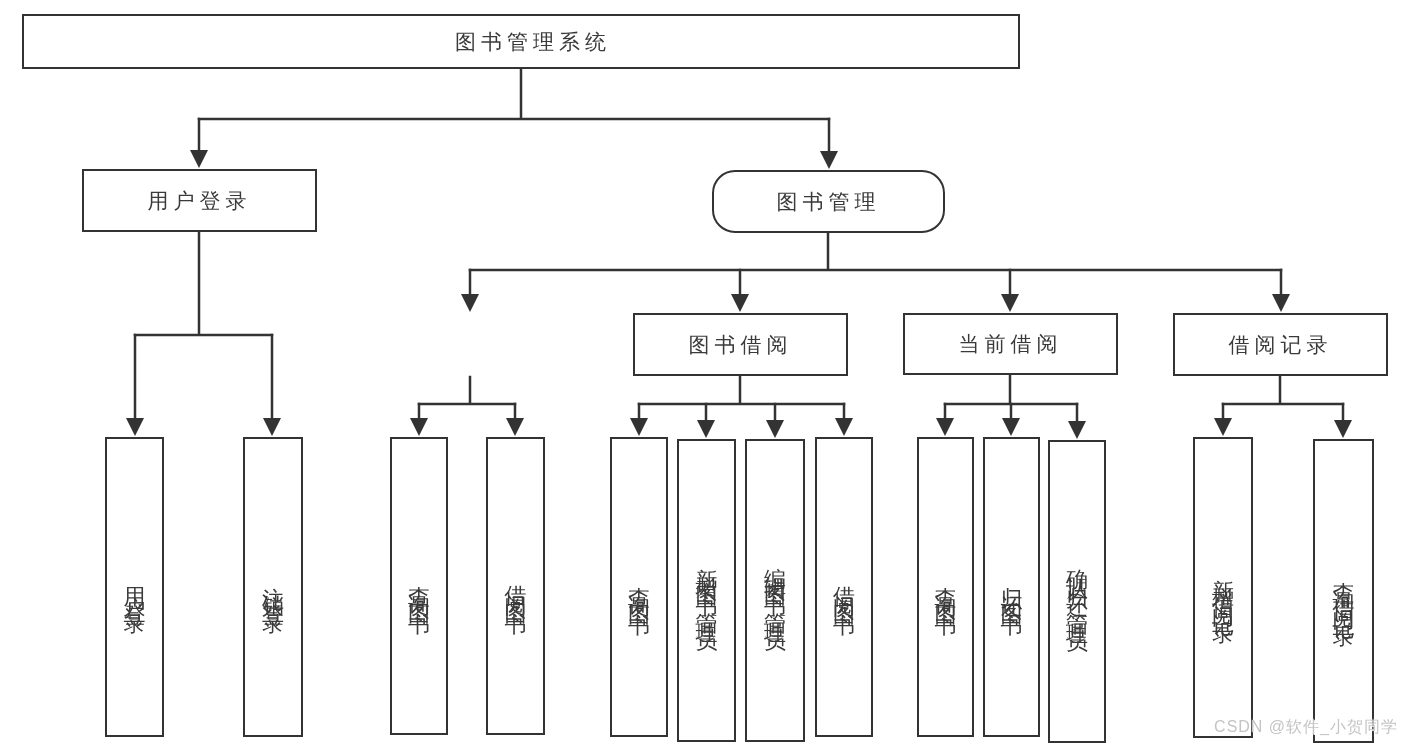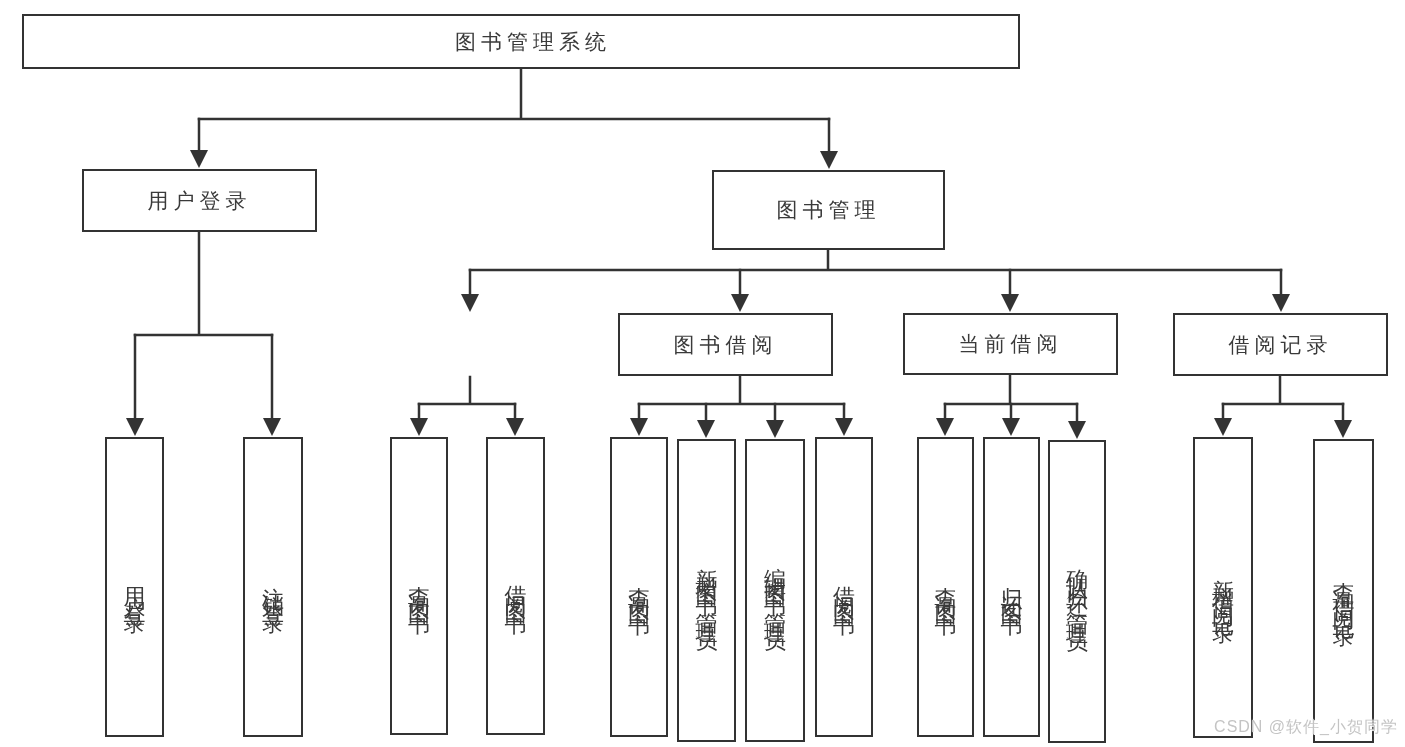--- a/index.html
+++ b/index.html
@@ -14,23 +14,23 @@
     display:flex; align-items:center; justify-content:center;
     font-size:21px; letter-spacing:5px; z-index:2; white-space:nowrap;
   }
   .vnode {
     writing-mode:vertical-rl; text-orientation:mixed;
     font-size:22px; letter-spacing:9px; white-space:normal;
   }
   
   .p-root        { left:22px;   top:14px;  width:998px; height:55px;padding-left:24px; }
   .p-userlogin   { left:82px;   top:169px; width:235px; height:63px; }
-  .p-bookmgmt    { left:712px;  top:170px; width:233px; height:80px; }
+  .p-bookmgmt    { left:712px;  top:170px; width:233px; height:63px;border-radius:23px; }
   .p-newbook     { left:362px;  top:313px; width:215px; height:63px; }
-  .p-bookborrow  { left:618px;  top:313px; width:215px; height:63px; }
+  .p-bookborrow  { left:633px;  top:313px; width:215px; height:63px; }
   .p-curborrow   { left:903px;  top:313px; width:215px; height:62px;font-family:Liberation Mono, monospace; }
   .p-borrowrec   { left:1173px; top:313px; width:215px; height:63px; }
   
   .p-v-login     { left:105px;  top:437px; width:59px; height:300px; }
   .p-v-logout    { left:243px;  top:437px; width:60px; height:300px; }
   .p-v-recquery  { left:390px;  top:437px; width:58px; height:298px; }
   .p-v-recborrow { left:486px;  top:437px; width:59px; height:298px; }
   .p-v-bbquery   { left:610px;  top:437px; width:58px; height:300px; }
   .p-v-bbadd     { left:677px;  top:439px; width:59px; height:303px; }
   .p-v-bbedit    { left:745px;  top:439px; width:60px; height:303px; }

